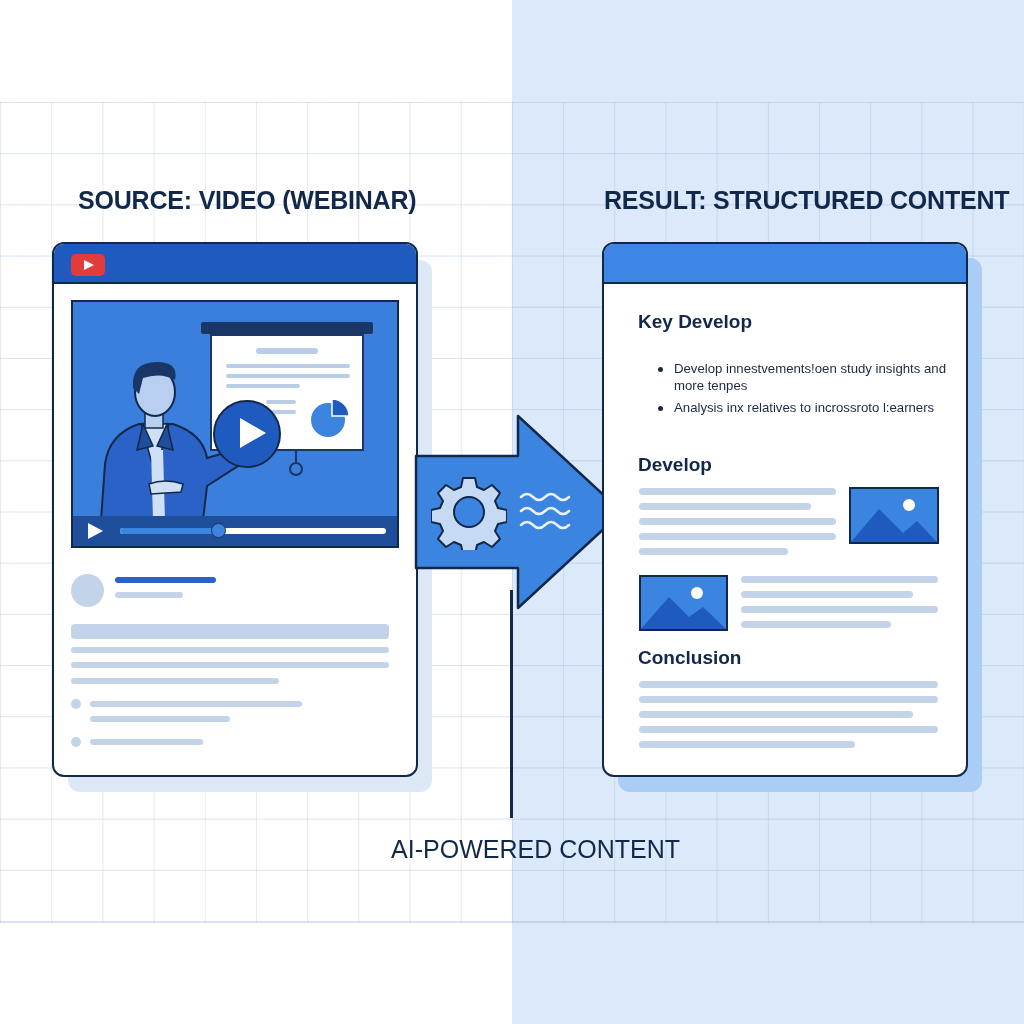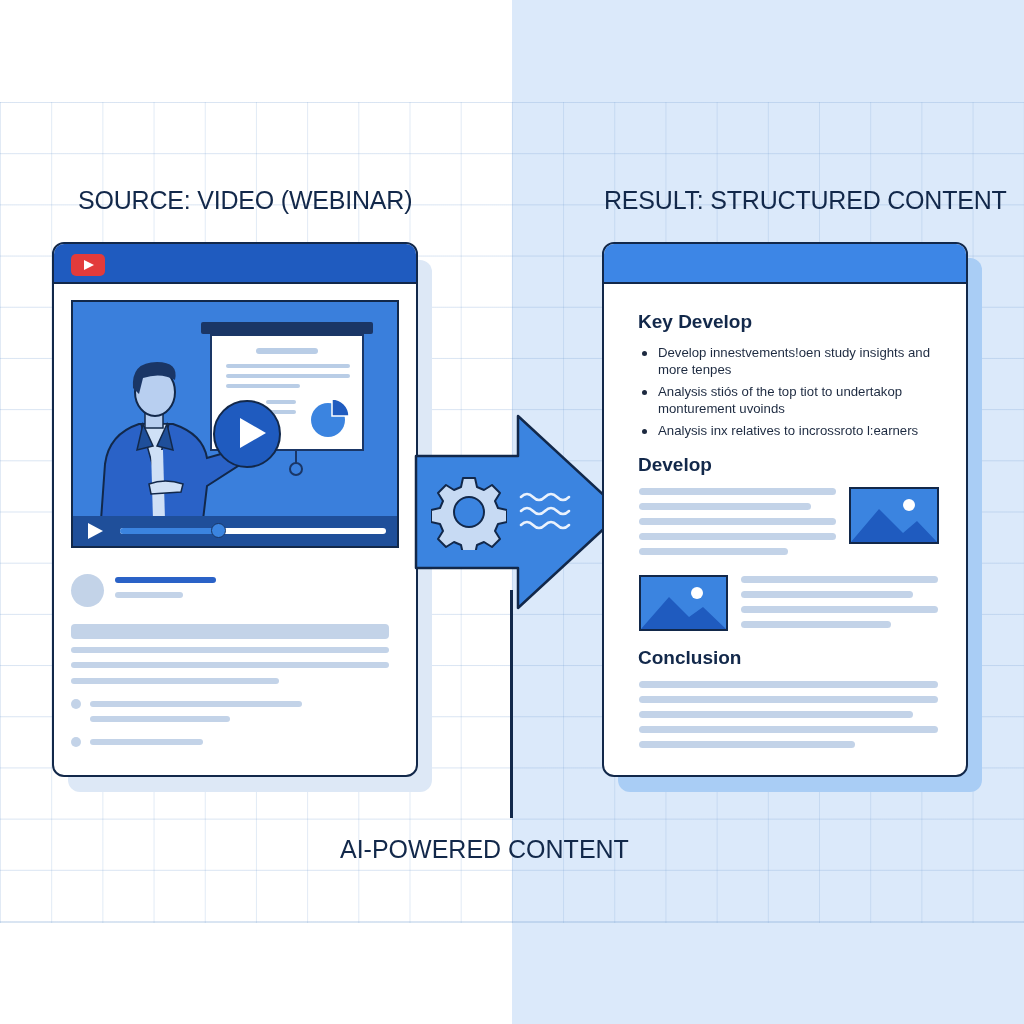--- a/index.html
+++ b/index.html
@@ -13,24 +13,24 @@
   .grid {
     position:absolute; left:0; top:102px; width:1024px; height:820px;
     background-image:
       linear-gradient(to right, rgba(120,160,210,0.22) 1px, transparent 1px),
       linear-gradient(to bottom, rgba(120,160,210,0.28) 1px, transparent 1px);
     background-size:51.2px 51.2px;
     border-bottom:1px solid rgba(120,160,210,0.28);
   }
   .heading {
     position:absolute; color:#12284a; font-size:25px; letter-spacing:-0.2px;
-    white-space:nowrap; font-weight:400;
+    white-space:nowrap; font-weight:700;
   }
   .caption {
-    position:absolute; left:340px; width:340px; top:833px; text-align:left;
+    position:absolute; left:340px; width:340px; top:833px; text-align:right;
     color:#12284a; font-size:25px; line-height:32px;
   }
   .divider { position:absolute; left:510px; top:590px; width:3px; height:228px; background:#12284a; }
 
   .panel-shadow { position:absolute; border-radius:12px; }
   .panel {
     position:absolute; background:#fff; border:2.5px solid #12284a; border-radius:12px;
     box-sizing:border-box; overflow:hidden;
   }
   .panel-head { position:absolute; left:0; top:0; right:0; height:38px; border-bottom:2.5px solid #12284a; }
@@ -45,21 +45,21 @@
   }
 
   .video {
     position:absolute; left:17px; top:56px; width:328px; height:248px; background:#3a7fdc;
     border:2px solid #12284a; box-sizing:border-box; overflow:hidden;
   }
   .controls { position:absolute; left:0; right:0; bottom:0; height:30px; background:#1f4f9a; }
   .bar { position:absolute; border-radius:5px; }
 
   .article-h { position:absolute; color:#12284a; font-weight:700; font-size:19px; }
-  .bullets { position:absolute; left:34px; top:100px; width:320px; margin:0; padding:0; list-style:none; }
+  .bullets { position:absolute; left:34px; top:100px; width:320px; margin:16px; padding:0; list-style:none; }
   .bullets li {
     position:relative; padding-left:20px; color:#1d2a40; font-size:13.2px; line-height:17px; margin-bottom:5px;
   }
   .bullets li::before {
     content:""; position:absolute; left:4px; top:7px; width:5px; height:5px; border-radius:50%; background:#1d2a40;
   }
   .line { position:absolute; height:7px; border-radius:4px; background:#c3d3e8; }
   .img-card {
     position:absolute; background:#3b84e0; border:2px solid #12284a; box-sizing:border-box; overflow:hidden;
   }
@@ -155,21 +155,20 @@
   </g>
 </svg>
 
 <div class="panel-shadow" style="left:618px; top:258px; width:364px; height:534px; background:#a9cdf5;"></div>
 <div class="panel" style="left:602px; top:242px; width:366px; height:535px;">
   <div class="panel-head" style="background:#3d86e6;"></div>
 
   <div class="article-h" style="left:34px; top:67px;">Key Develop</div>
   <ul class="bullets">
     <li>Develop innestvements!oen study insights and more tenpes</li>
-    <li>Analysis stiós of the top tiot to undertakop monturement uvoinds</li>
     <li>Analysis inx relatives to incrossroto l:earners</li>
   </ul>
 
   <div class="article-h" style="left:34px; top:210px;">Develop</div>
   <div class="line" style="left:35px; top:244px; width:197px;"></div>
   <div class="line" style="left:35px; top:259px; width:172px;"></div>
   <div class="line" style="left:35px; top:274px; width:197px;"></div>
   <div class="line" style="left:35px; top:289px; width:197px;"></div>
   <div class="line" style="left:35px; top:304px; width:149px;"></div>
 

